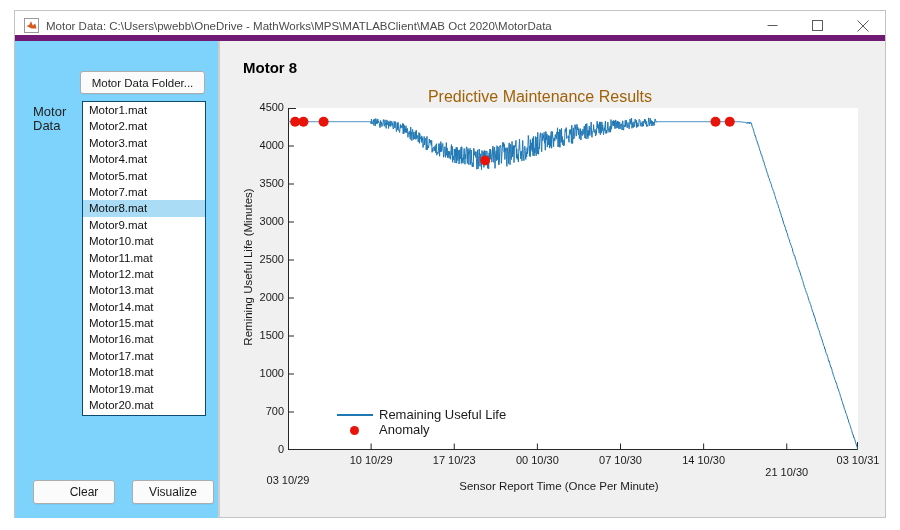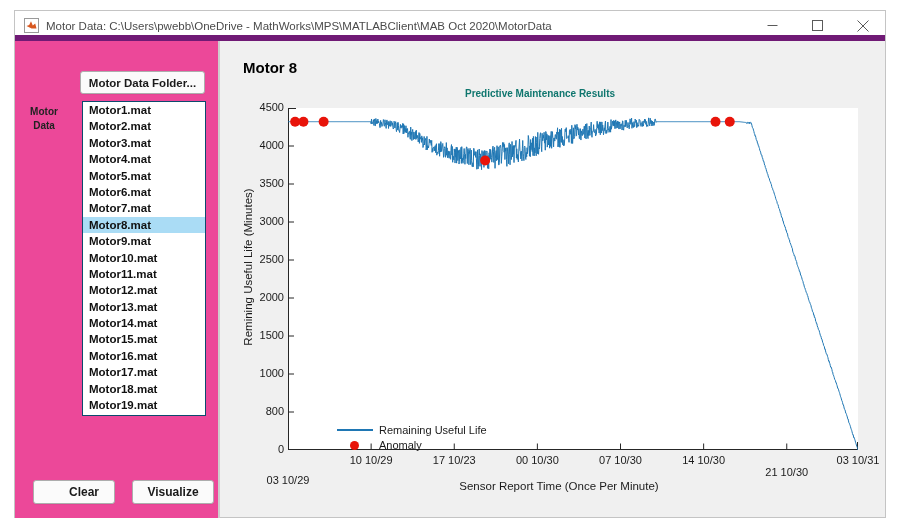--- a/index.html
+++ b/index.html
@@ -34,22 +34,21 @@
     color:#5a5a5a;
   }
   .win-min{right:90px;}
   .win-max{right:45px;}
   .win-close{right:0px;}
   .win-btn svg{display:block;}
 
   
   .left-panel{
     position:absolute;left:0;top:30px;width:203px;height:477px;
-    background:#ec4899;
-    font-weight:bold;
+    background:#7dd3fc;
   }
   .divider{
     position:absolute;left:203px;top:30px;width:2px;height:477px;
     background:#cdcdcd;
   }
   .right-panel{
     position:absolute;left:205px;top:30px;width:665px;height:338px;
     background:#f0f0f0;
   }
 
@@ -59,22 +58,22 @@
     font-family:"Liberation Sans", sans-serif;font-size:12px;color:#1a1a1a;
     display:flex;align-items:center;justify-content:center;
     box-sizing:border-box;cursor:default;
     box-shadow:0 1px 0 rgba(0,0,0,0.04);
   }
   .btn-folder{left:65px;top:30px;width:125px;height:23px;font-size:11.5px;}
   .btn-clear{left:18px;top:439px;width:82px;height:24px;padding-left:20px;}
   .btn-visualize{left:117px;top:439px;width:82px;height:24px;}
 
   .list-label{
-    position:absolute;left:7px;top:64px;width:44px;
-    font-size:10px;color:#222;text-align:center;line-height:14px;
+    position:absolute;left:18px;top:64px;width:44px;
+    font-size:13px;color:#222;text-align:left;line-height:14px;
   }
   .listbox{
     position:absolute;left:67px;top:60px;width:124px;height:315px;
     background:#ffffff;border:1px solid #0c4a6e;box-sizing:border-box;
     overflow:hidden;
   }
   .list-item{
     height:16.4px;line-height:16.4px;padding-left:6px;
     font-size:11.5px;color:#111;white-space:nowrap;cursor:default;
   }
@@ -83,21 +82,21 @@
   
   .motor-heading{
     position:absolute;left:23px;top:18px;
     font-size:15px;font-weight:bold;color:#000;
   }
   .chart-wrap{
     position:absolute;left:20px;top:45px;width:638px;height:420px;
   }
   .chart-title{
     position:absolute;left:0;top:0;width:100%;text-align:center;
-    font-size:10px;font-weight:bold;color:#0f766e;
+    font-size:16px;font-weight:normal;color:#a16207;
   }
   .chart-title{left:50px;width:500px;top:2px;}
 
   .ylabel{
     position:absolute;left:-157px;top:175px;width:330px;
     transform:rotate(-90deg);text-align:center;
     font-size:11.5px;color:#1a1a1a;
   }
   .xlabel{
     position:absolute;left:0;top:394px;width:638px;text-align:center;
@@ -114,21 +113,21 @@
   }
   .ytick-holder{position:absolute;left:0;top:22px;width:44px;height:342px;}
   .xtick{
     position:absolute;top:0;width:70px;margin-left:-35px;text-align:center;
     font-size:11px;color:#1a1a1a;
   }
   .xtick-holder{position:absolute;left:48px;top:368px;width:570px;height:16px;}
 
   .legend{
     position:absolute;left:45px;top:300px;width:170px;height:36px;
-    font-size:11px;color:#1a1a1a;margin-top:15px;
+    font-size:13px;color:#1a1a1a;
   }
   .legend-row{position:absolute;left:0;height:14px;line-height:14px;}
   .legend-row span{position:absolute;left:46px;top:0;white-space:nowrap;}
   .legend-line{
     position:absolute;left:4px;top:6px;width:36px;height:2px;background:#1f77b4;
   }
   .legend-dot{
     position:absolute;left:17px;top:3px;width:9px;height:9px;border-radius:50%;
     background:#e8140a;
   }
@@ -172,21 +171,20 @@
       <div>Motor</div>
       <div>Data</div>
     </div>
 
     <div class="listbox" id="motor-list">
         <div class="list-item">Motor1.mat</div>
         <div class="list-item">Motor2.mat</div>
         <div class="list-item">Motor3.mat</div>
         <div class="list-item">Motor4.mat</div>
         <div class="list-item">Motor5.mat</div>
-        <div class="list-item">Motor6.mat</div>
         <div class="list-item">Motor7.mat</div>
         <div class="list-item selected">Motor8.mat</div>
         <div class="list-item">Motor9.mat</div>
         <div class="list-item">Motor10.mat</div>
         <div class="list-item">Motor11.mat</div>
         <div class="list-item">Motor12.mat</div>
         <div class="list-item">Motor13.mat</div>
         <div class="list-item">Motor14.mat</div>
         <div class="list-item">Motor15.mat</div>
         <div class="list-item">Motor16.mat</div>
@@ -207,21 +205,21 @@
     <div class="motor-heading">Motor 8</div>
 
     <div class="chart-wrap">
 
       <div class="chart-title">Predictive Maintenance Results</div>
       <div class="ylabel">Remining Useful Life (Minutes)</div>
       <div class="xlabel">Sensor Report Time (Once Per Minute)</div>
 
       <div class="ytick-holder" id="ytick-holder">
           <div class="ytick" style="top: 342px;">0</div>
-          <div class="ytick" style="top: 304px;">800</div>
+          <div class="ytick" style="top: 304px;">700</div>
           <div class="ytick" style="top: 266px;">1000</div>
           <div class="ytick" style="top: 228px;">1500</div>
           <div class="ytick" style="top: 190px;">2000</div>
           <div class="ytick" style="top: 152px;">2500</div>
           <div class="ytick" style="top: 114px;">3000</div>
           <div class="ytick" style="top: 76px;">3500</div>
           <div class="ytick" style="top: 38px;">4000</div>
           <div class="ytick" style="top: 0px;">4500</div>
         </div>
       <div class="xtick-holder" id="xtick-holder">

